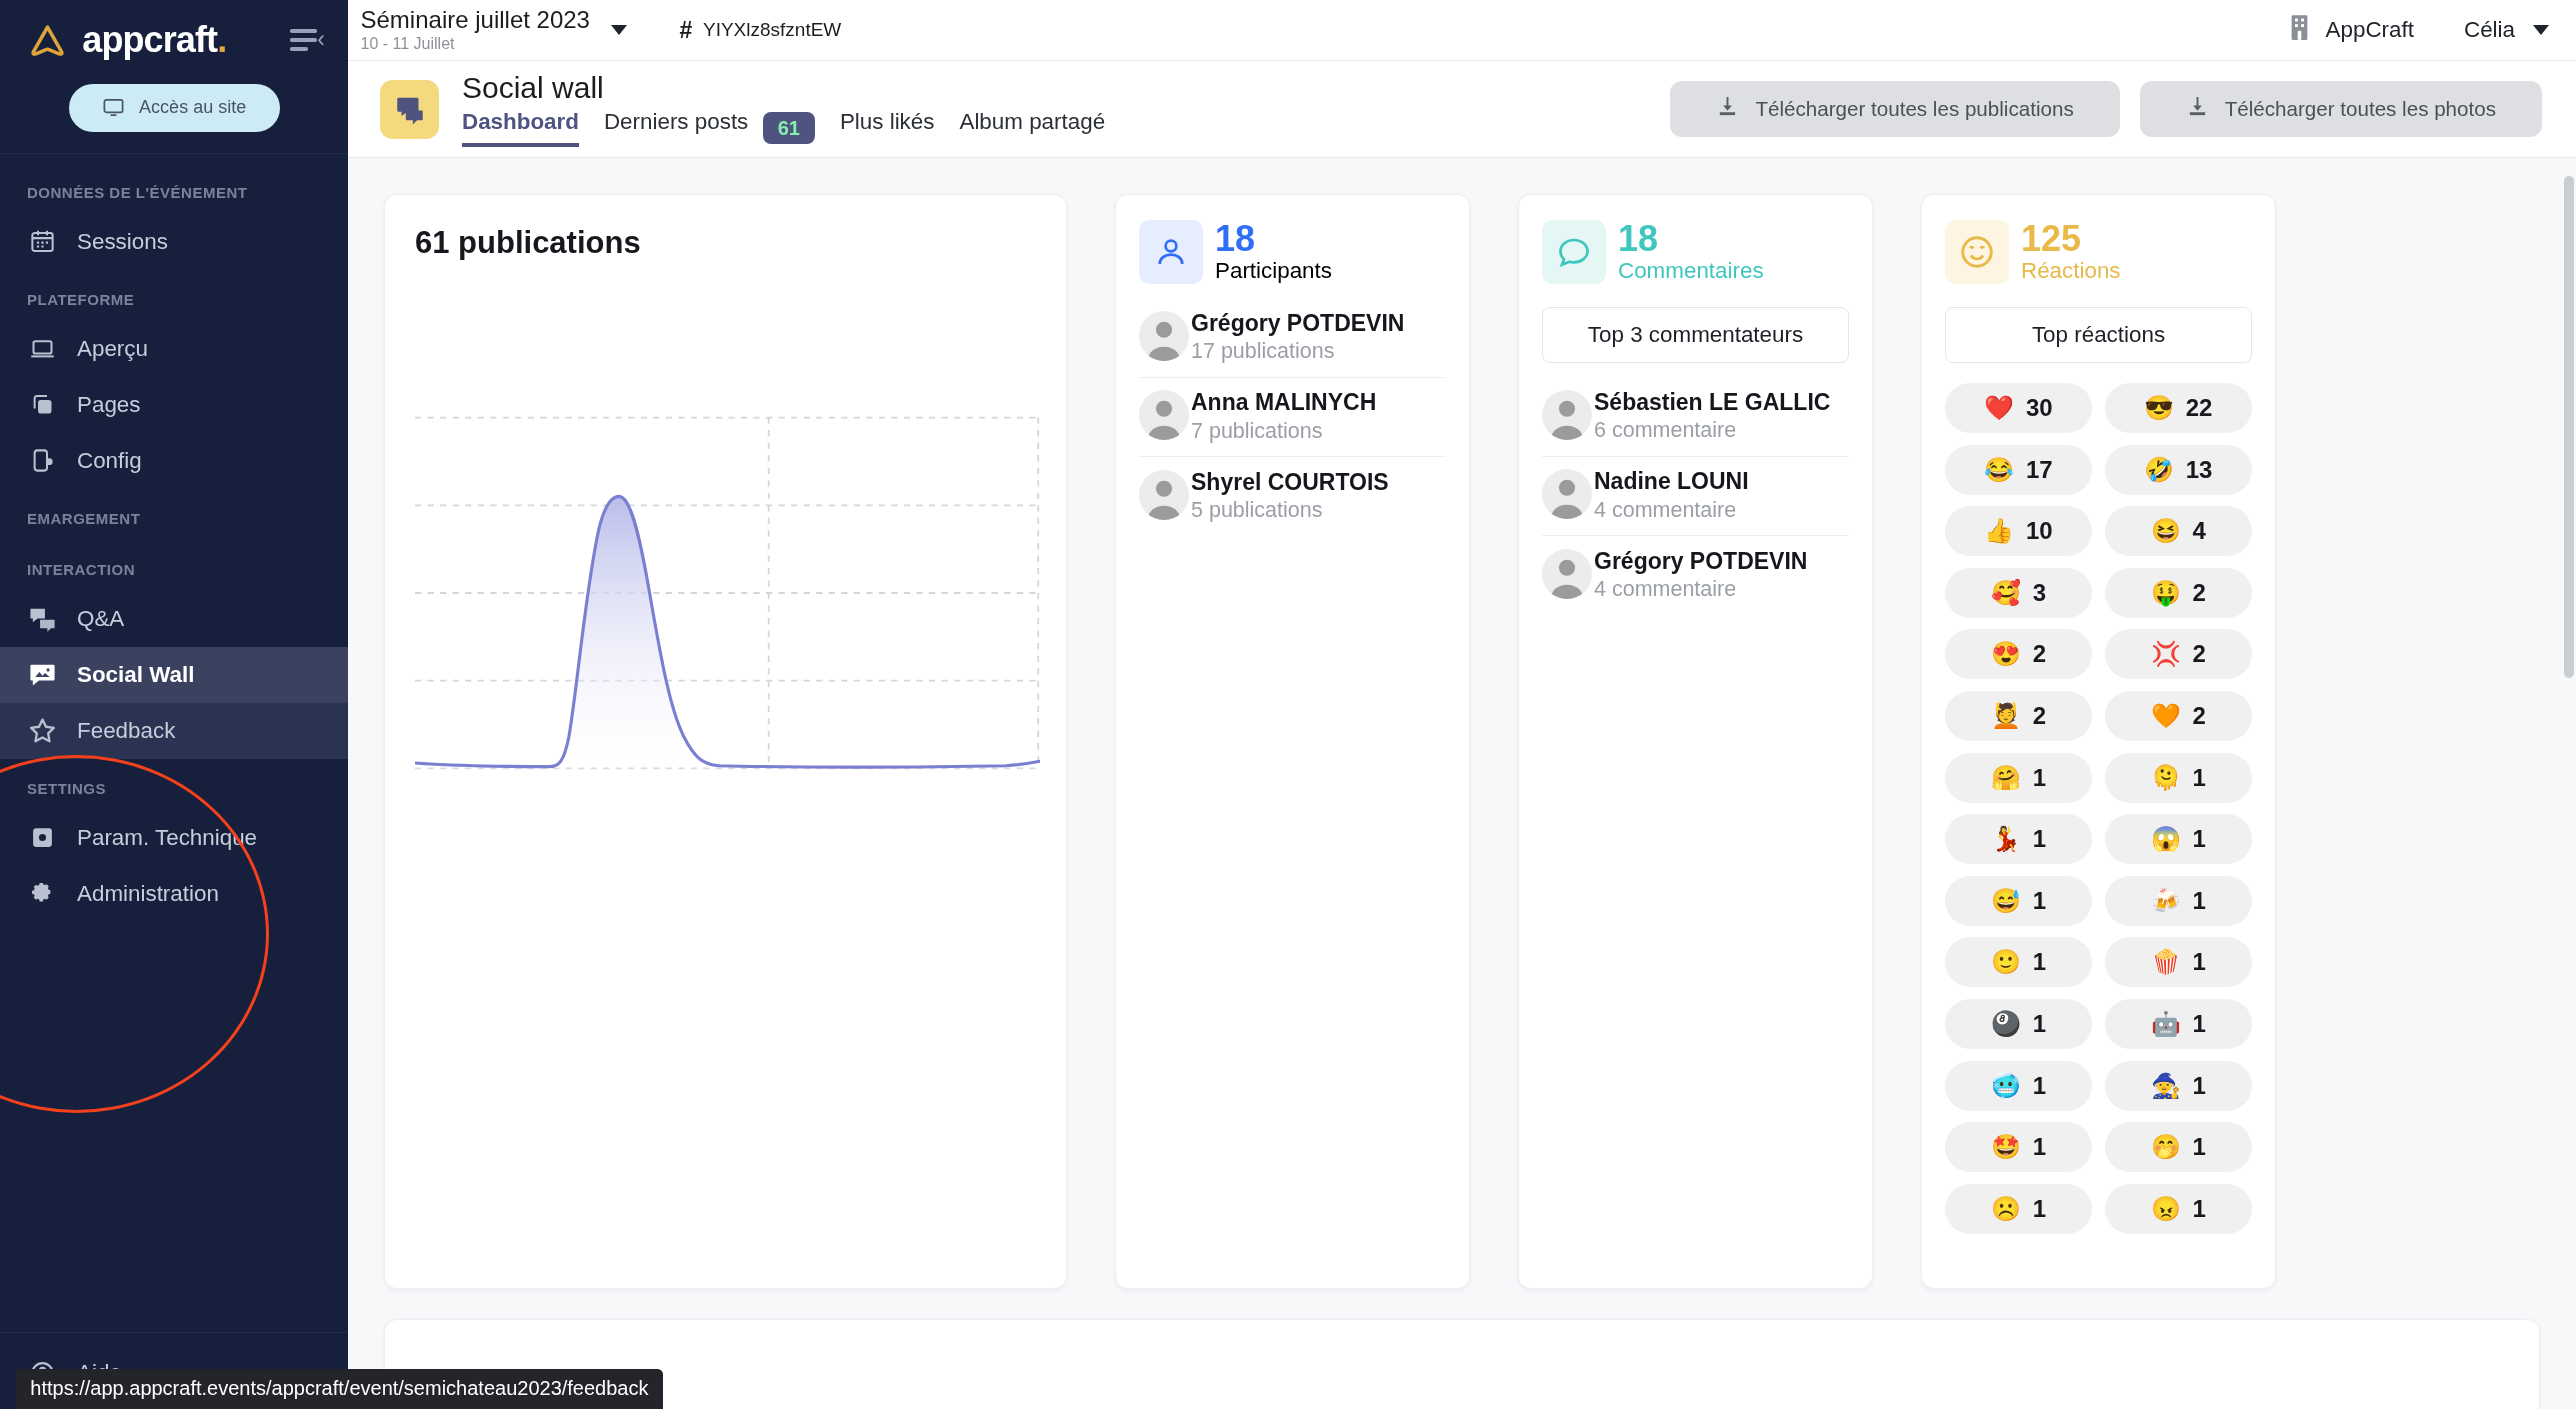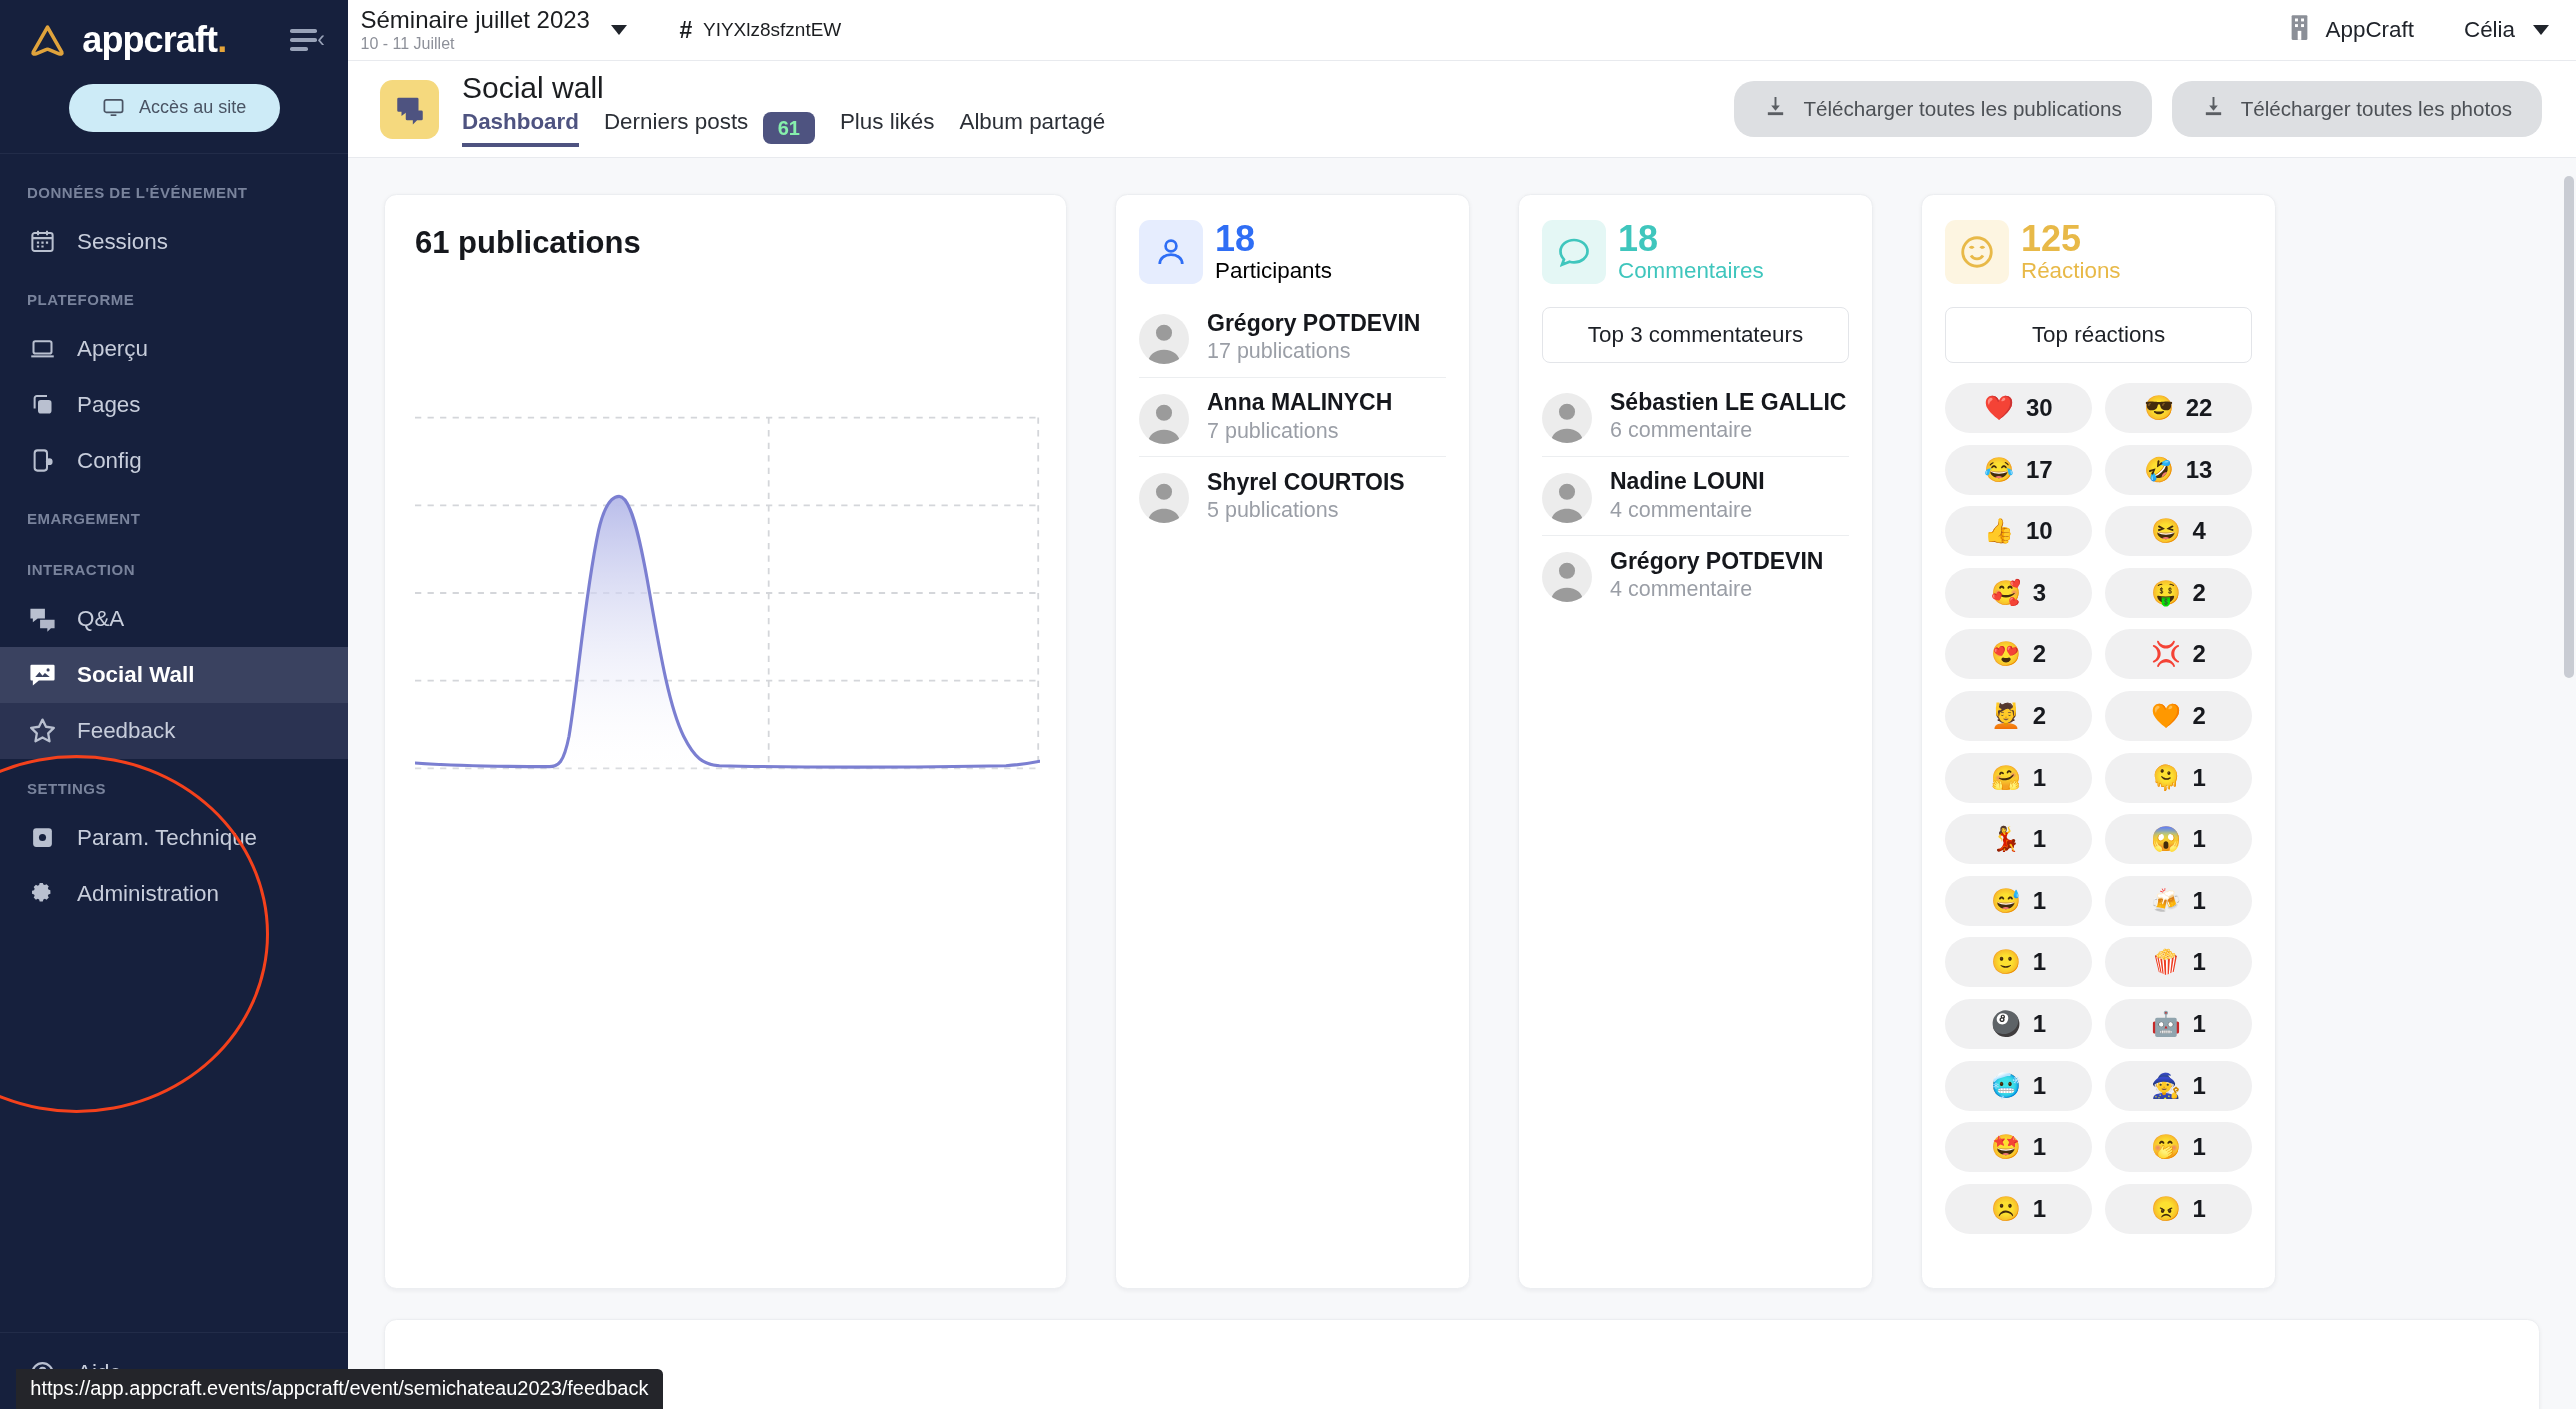--- a/index.html
+++ b/index.html
@@ -80,21 +80,21 @@
   .page-titles { margin-left: 23px; }
   .page-title { font-size: 30px; color: #1b1d20; line-height: 1.1; }
   .tabs { display: flex; align-items: center; gap: 25px; margin-top: 5.4px; }
   .tab { font-size: 22.4px; color: #2b2f36; padding-bottom: 8px; cursor: pointer; white-space: nowrap;
     border-bottom: 4.5px solid transparent; }
   .tab.active { color: #4e5380; font-weight: 600; border-bottom-color: #4e5380; }
   .tab-badge { background: #4e5380; color: #86efac; font-size: 20px; font-weight: 700;
     border-radius: 8px; padding: 4.5px 15px; margin-left: -10.7px; }
   .head-actions { margin-left: auto; display: flex; gap: 20px; }
   .dl-btn { display: flex; align-items: center; justify-content: center; gap: 16px; height: 56px;
-    background: #dddfe2; color: #4c5055; border-radius: 20px; font-size: 20.6px; padding: 0 30px; cursor: pointer; }
+    background: #dddfe2; color: #4c5055; border-radius: 12px; font-size: 20.6px; padding: 0 46px; cursor: pointer; }
 
   .content { flex: 1 1 auto; overflow: hidden; position: relative; padding: 36px 36px 0 36px; }
   .cards { display: flex; gap: 48px; align-items: flex-start; }
 
   .card { background: #ffffff; border: 0.9px solid #eceef1; border-radius: 12.5px;
     box-shadow: 0 1.8px 4.5px rgba(20,25,40,.05); }
 
   .chart-card { width: 683px; height: 1095px; flex: 0 0 683px; padding: 30px 27px 0 30px; position: relative; }
   .chart-title { font-size: 31px; font-weight: 700; color: #16181d; }
   .chart-area { position: absolute; left: 30px; right: 27px; top: 219px; height: 358px; }
@@ -108,21 +108,21 @@
   .stat-ic { width: 64px; height: 64px; border-radius: 10.7px; flex: 0 0 64px;
     display: flex; align-items: center; justify-content: center; }
   .stat-num { font-size: 36px; font-weight: 700; line-height: 1.05; }
   .stat-lbl { font-size: 22.4px; line-height: 1.15; }
 
   .pill-btn { margin-top: 23px; width: 100%; height: 56px; border: 0.9px solid #e3e5e9; border-radius: 8px;
     background: #fff; display: flex; align-items: center; justify-content: center;
     font-size: 22.4px; color: #1d2026; cursor: pointer; }
 
   .people { margin-top: 14.3px; }
-  .person { display: flex; align-items: flex-end; gap: 18px; padding: 12.5px 0 12.5px 0; border-bottom: 0.9px solid #eceef0; }
+  .person { display: flex; align-items: flex-start; gap: 2px; padding: 12.5px 0 12.5px 0; border-bottom: 0.9px solid #eceef0; }
   .person:last-child { border-bottom: none; }
   .avatar { width: 50px; height: 50px; flex: 0 0 50px; border-radius: 50%; background: #ececec;
     display: flex; align-items: flex-end; justify-content: center; overflow: hidden; }
   .p-name { font-size: 23px; font-weight: 700; color: #15171c; line-height: 1.12; }
   .p-sub { font-size: 21.5px; color: #9a9ea6; margin-top: 2.7px; }
 
   .emoji-grid { margin-top: 20px; display: grid; grid-template-columns: 1fr 1fr; gap: 11.6px 12.5px; }
   .emoji-pill { height: 50px; border-radius: 25px; background: #f0f0f1; display: flex;
     align-items: center; justify-content: center; gap: 11.6px; cursor: pointer; }
   .emoji-pill .em { font-size: 24px; line-height: 1; }

